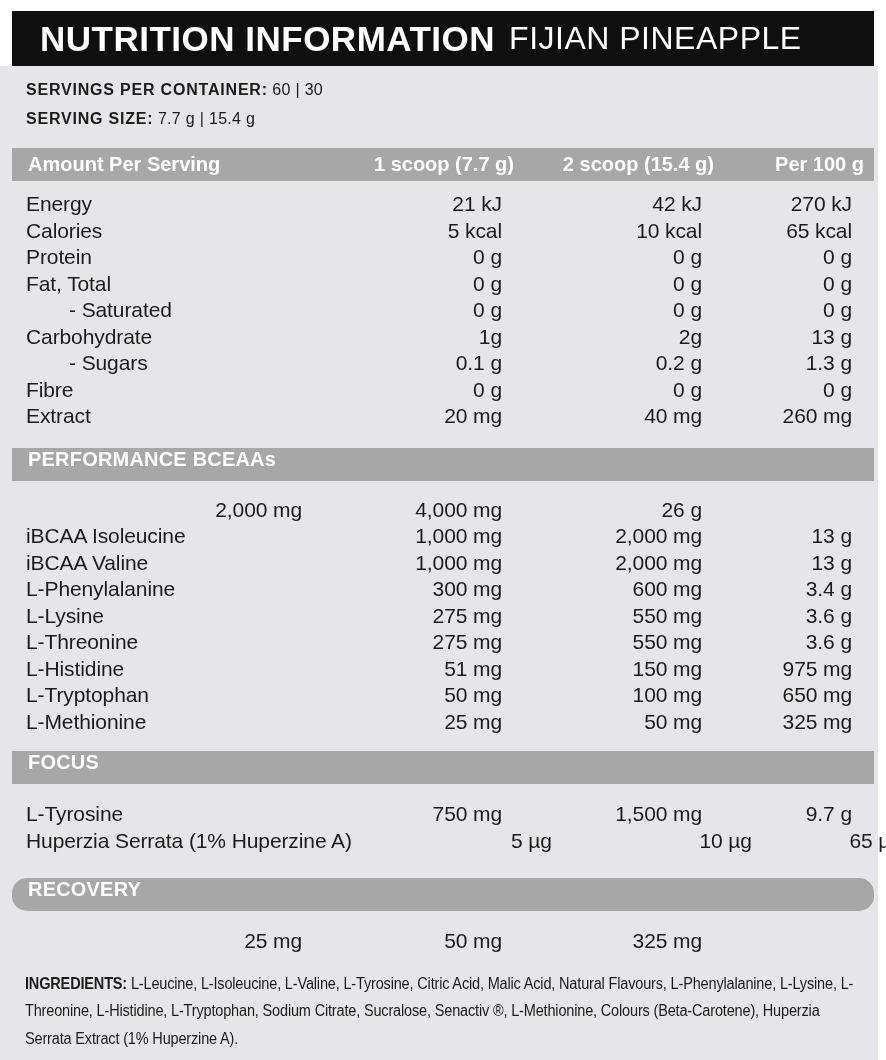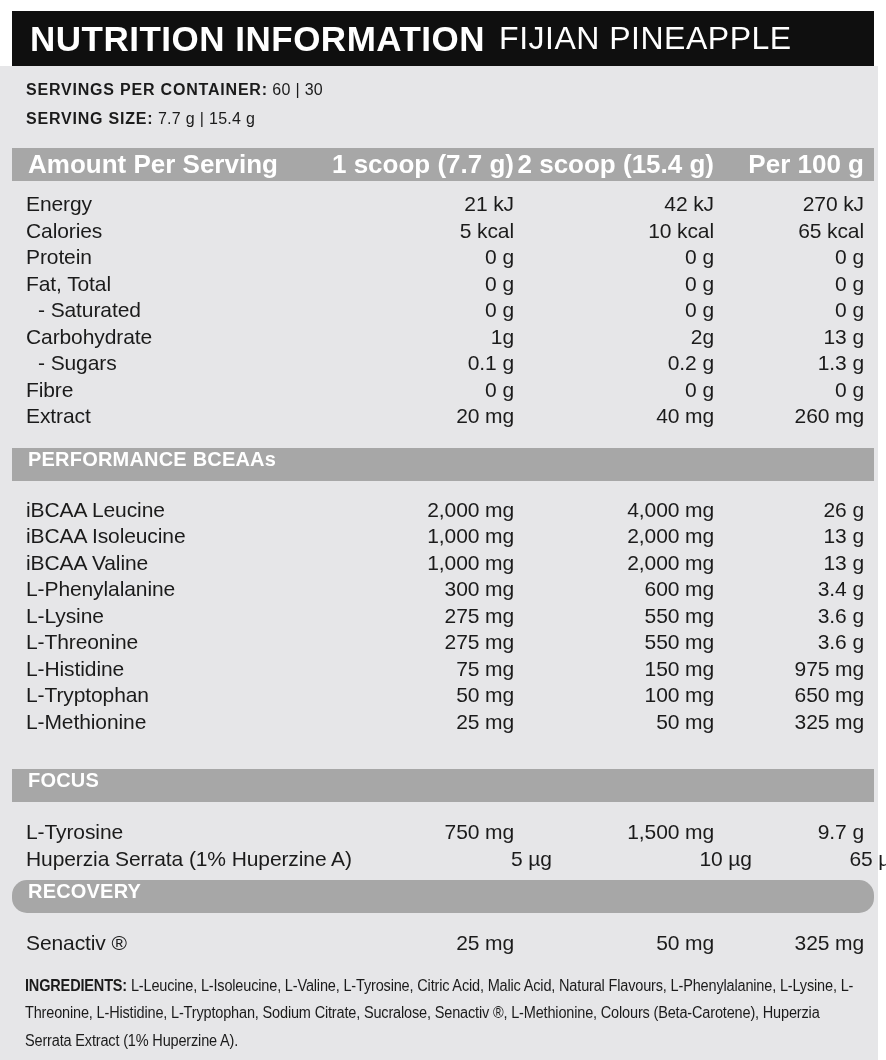--- a/index.html
+++ b/index.html
@@ -12,67 +12,67 @@
   }
   .gray-bg{
     position:absolute;left:0;top:66px;width:878px;height:994px;
     background:var(--background,#e6e6e8);
   }
   .content{position:relative;z-index:1;}
 
   
   .black-bar{
     margin:11px 12px 0 12px;height:55px;background:var(--bar_black,#0f0f0f);
-    display:flex;align-items:center;padding-left:18px;box-sizing:border-box;
+    display:flex;align-items:center;padding-left:28px;box-sizing:border-box;
   }
   .black-bar .title{
     color:#fff;font-weight:bold;font-size:35px;letter-spacing:.5px;white-space:nowrap;
   }
   .black-bar .flavor{
     color:#fff;font-weight:400;font-size:32px;letter-spacing:.5px;margin-left:14px;white-space:nowrap;
   }
 
   
   .servings{padding:9px 0 0 26px;}
   .servings .line{font-size:16px;line-height:29px;white-space:nowrap;}
   .servings .lbl{font-weight:bold;letter-spacing:.8px;}
   .servings .val{font-weight:400;letter-spacing:.3px;}
 
   
   .table-head{
     margin:15px 12px 0 12px;height:33px;background:var(--bar_gray,#a7a7a7);
     display:grid;grid-template-columns:1fr 200px 200px 150px;align-items:center;
     padding-right:10px;box-sizing:border-box;
-    color:var(--bar_text,#ffffff);font-weight:bold;font-size:26px;
+    color:var(--bar_text,#ffffff);font-weight:bold;font-size:20px;
   }
   .table-head .c0{padding-left:16px;text-align:left;}
   .c-num{text-align:right;white-space:nowrap;}
 
   
-  .row-group{padding-right:22px;box-sizing:border-box;}
+  .row-group{padding-right:34px;box-sizing:border-box;}
   .grp-0{padding-top:10px;}
   .grp-1{padding-top:16px;}
   .grp-2{padding-top:17px;}
   .grp-3{padding-top:17px;}
   .row{
     display:grid;grid-template-columns:1fr 200px 200px 150px;
     font-size:21px;line-height:26.5px;letter-spacing:-.1px;
   }
   .row .c0{padding-left:26px;white-space:nowrap;}
-  .row.indent .c0{padding-left:38px;}
+  .row.indent .c0{padding-left:38px;margin-left:31px;}
 
   
   .section-bar{
     margin-left:12px;margin-right:12px;height:33px;background:var(--bar_gray,#a7a7a7);
     display:flex;align-items:flex-start;padding-left:16px;box-sizing:border-box;
     color:var(--bar_text,#ffffff);font-weight:bold;font-size:20px;letter-spacing:.2px;
   }
   .bar-1{margin-top:18px;}
-  .bar-2{margin-top:34px;}
-  .bar-3{margin-top:8px;border-radius:15px;}
+  .bar-2{margin-top:16px;}
+  .bar-3{margin-top:24px;border-radius:15px;}
 
   
   .ingredients{
     margin:15px 0 0 25px;
     width:1000px;transform:scaleX(.84);transform-origin:left top;
     font-size:17.3px;line-height:27.5px;letter-spacing:-.2px;
   }
   .ingredients .ing-label{font-weight:bold;}
 </style>
 </head>
@@ -160,21 +160,20 @@
           <span class="c-num">20 mg</span>
           <span class="c-num">40 mg</span>
           <span class="c-num">260 mg</span>
         </div>
       </div>
       <div class="section-bar bar-1">
         <span>PERFORMANCE BCEAAs</span>
       </div>
       <div class="row-group grp-1">
         <div class="row">
-          <span class="c0">iBCAA Leucine</span>
           <span class="c-num">2,000 mg</span>
           <span class="c-num">4,000 mg</span>
           <span class="c-num">26 g</span>
         </div>
         <div class="row">
           <span class="c0">iBCAA Isoleucine</span>
           <span class="c-num">1,000 mg</span>
           <span class="c-num">2,000 mg</span>
           <span class="c-num">13 g</span>
         </div>
@@ -197,21 +196,21 @@
           <span class="c-num">3.6 g</span>
         </div>
         <div class="row">
           <span class="c0">L-Threonine</span>
           <span class="c-num">275 mg</span>
           <span class="c-num">550 mg</span>
           <span class="c-num">3.6 g</span>
         </div>
         <div class="row">
           <span class="c0">L-Histidine</span>
-          <span class="c-num">75 mg</span>
+          <span class="c-num">51 mg</span>
           <span class="c-num">150 mg</span>
           <span class="c-num">975 mg</span>
         </div>
         <div class="row">
           <span class="c0">L-Tryptophan</span>
           <span class="c-num">50 mg</span>
           <span class="c-num">100 mg</span>
           <span class="c-num">650 mg</span>
         </div>
         <div class="row">
@@ -236,21 +235,20 @@
           <span class="c-num">5 µg</span>
           <span class="c-num">10 µg</span>
           <span class="c-num">65 µg</span>
         </div>
       </div>
       <div class="section-bar bar-3">
         <span>RECOVERY</span>
       </div>
       <div class="row-group grp-3">
         <div class="row">
-          <span class="c0">Senactiv ®</span>
           <span class="c-num">25 mg</span>
           <span class="c-num">50 mg</span>
           <span class="c-num">325 mg</span>
         </div>
       </div>
     </div>
 
   <p class="ingredients">
     <span class="ing-label">INGREDIENTS:</span>
     <span class="ing-text">L-Leucine, L-Isoleucine, L-Valine, L-Tyrosine, Citric Acid, Malic Acid, Natural Flavours, L-Phenylalanine, L-Lysine, L-Threonine, L-Histidine, L-Tryptophan, Sodium Citrate, Sucralose, Senactiv ®, L-Methionine, Colours (Beta-Carotene), Huperzia Serrata Extract (1% Huperzine A).</span>

